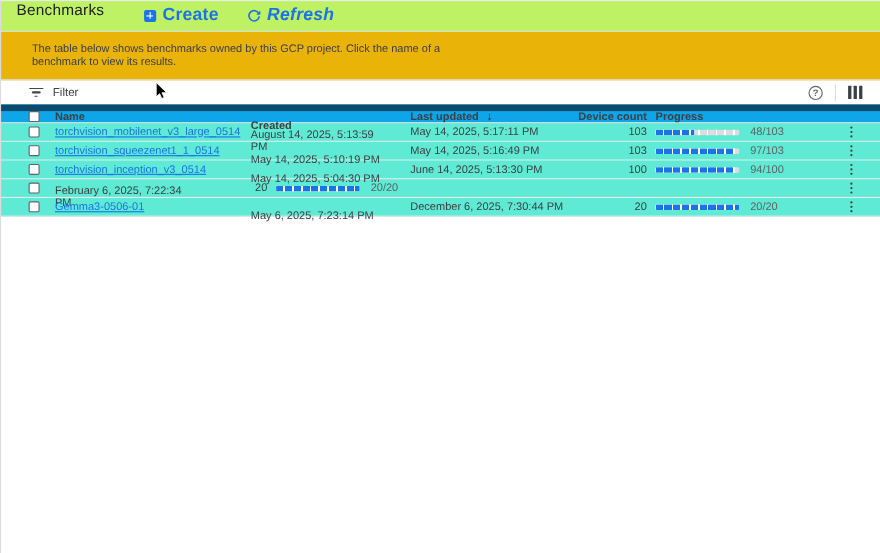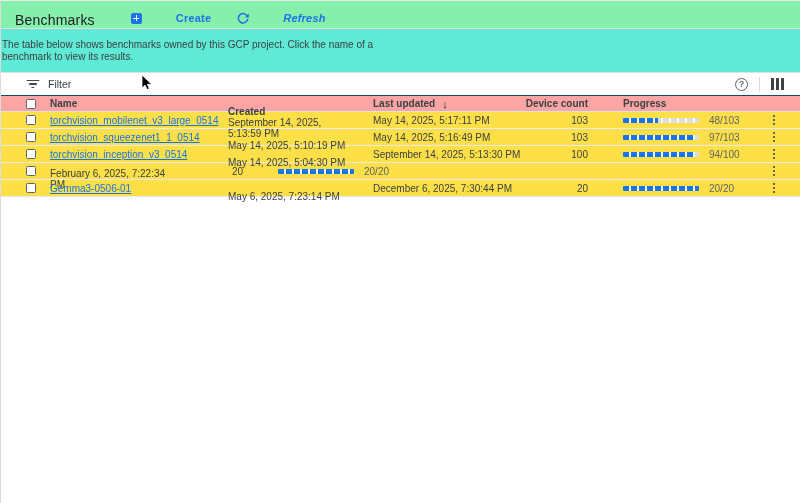--- a/index.html
+++ b/index.html
@@ -15,51 +15,51 @@
     width: 800px; height: 503px;
     border-left: 1px solid #dadce0;
     border-top: 1px solid #e8eaed;
     position: relative;
     background: #fff;
   }
 
   
   .app-header {
     height: 28px;
-    display: flex; align-items: flex-end;
+    display: flex; align-items: flex-start;
     padding-left: 14px;
     border-bottom: 1px solid #e0e0e0;
-    background: #86efac;
+    background: #bef264;
   }
   .page-title { font-size: 14px; color: #202124; letter-spacing: .2px; }
   .toolbar { display: flex; align-items: center; margin-left: 30px; }
   .tb-btn {
     display: flex; align-items: center;
     border: none; background: transparent;
     color: #1a73e8; font-family: inherit;
-    font-size: 11px; font-weight: 700; letter-spacing: .2px;
-    cursor: pointer; padding: 4px 6px; gap: 28px;
+    font-size: 16px; font-weight: 700; letter-spacing: .2px;
+    cursor: pointer; padding: 4px 6px;
   }
   .tb-btn + .tb-btn { margin-left: 14px; font-style: italic; }
   .add-icon {
     width: 11px; height: 11px; border-radius: 2px;
     background: #1a73e8; position: relative; margin-right: 6px;
   }
   .add-icon::before, .add-icon::after {
     content: ""; position: absolute; background: #fff;
   }
   .add-icon::before { left: 2.5px; right: 2.5px; top: 5px; height: 1.5px; }
   .add-icon::after  { top: 2.5px; bottom: 2.5px; left: 5px; width: 1.5px; }
   .refresh-icon { width: 12px; height: 12px; margin-right: 6px; }
 
   
   .description {
-    background: #5eead4;
+    background: #eab308;
     border-bottom: 1px solid #e0e0e0;
-    padding: 10px 14px 9px 1px;
+    padding: 10px 14px 9px 28px;
   }
   .description p {
     font-size: 10px; line-height: 12px; color: #3c4043;
     max-width: 388px;
   }
 
   
   .filter-bar {
     height: 22px;
     display: flex; 
@@ -84,37 +84,37 @@
   .columns-icon span { width: 3px; height: 12px; background: #3c4043; border-radius: .5px; }
   .columns-icon span + span { margin-left: 2px; }
 
   
   .table { width: 100%; font-size: 10px; }
   .trow {
     display: flex; align-items: center;
     height: 17px; padding-left: 25px;
   }
   .thead {
-    background: #fca5a5;
-    border-top: 1px solid #0c4a6e;
+    background: #0ea5e9;
+    border-top: 6px solid #0c4a6e;
     border-bottom: 1px solid #e0e0e0;
     color: #3c4043; font-weight: 700;
   }
-  .tbody .trow { border-bottom: 1px solid #e8eaed; background: #fde047; }
+  .tbody .trow { border-bottom: 1px solid #e8eaed; background: #5eead4; }
   .cell-check { width: 24px; display: flex; align-items: center; }
   .checkbox {
     width: 10px; height: 10px;
     border: 1.5px solid #5f6368; border-radius: 1.5px;
     background: #fff; cursor: pointer;
   }
   .cell-name { width: 178px; overflow: hidden; white-space: nowrap; }
   .cell-created { width: 128px; color: #3c4043; margin-top: 16px; }
   .cell-updated { width: 150px; color: #3c4043; display: flex; align-items: center; margin-left: 17px; }
   .cell-count { width: 65px; text-align: right; color: #3c4043; }
-  .cell-progress { flex: 1; display: flex; align-items: center; padding-left: 35px; }
+  .cell-progress { flex: 1; display: flex; align-items: center; padding-left: 8px; }
   .cell-menu { width: 52px; display: flex; justify-content: center; }
   .name-link { color: #1a73e8; text-decoration: underline; cursor: pointer; }
   .sort-arrow { font-size: 11px; color: #202124; margin-left: 7px; font-weight: 400; }
 
   .pbar {
     width: 76px; height: 5px; position: relative; border-radius: 1px;
     background: repeating-linear-gradient(to right, #dadce0 0 6.5px, #ffffff 6.5px 8px);
     overflow: hidden;
   }
   .pbar-fill {
@@ -192,21 +192,21 @@
       <div class="cell-menu"></div>
     </div>
     <div class="tbody">
   <div class="trow">
     <div class="cell-check">
       <span class="checkbox"></span>
     </div>
     <div class="cell-name">
       <a class="name-link">torchvision_mobilenet_v3_large_0514</a>
     </div>
-    <div class="cell-created">September 14, 2025, 5:13:59 PM</div>
+    <div class="cell-created">August 14, 2025, 5:13:59 PM</div>
     <div class="cell-updated">May 14, 2025, 5:17:11 PM</div>
     <div class="cell-count">103</div>
     <div class="cell-progress">
       <span class="pbar">
               <span class="pbar-fill" style="width: 46.6019%;"></span>
             </span>
       <span class="pbar-label">48/103</span>
     </div>
     <div class="cell-menu">
       <span class="kebab-icon">
@@ -243,21 +243,21 @@
   </div>
 
   <div class="trow">
     <div class="cell-check">
       <span class="checkbox"></span>
     </div>
     <div class="cell-name">
       <a class="name-link">torchvision_inception_v3_0514</a>
     </div>
     <div class="cell-created">May 14, 2025, 5:04:30 PM</div>
-    <div class="cell-updated">September 14, 2025, 5:13:30 PM</div>
+    <div class="cell-updated">June 14, 2025, 5:13:30 PM</div>
     <div class="cell-count">100</div>
     <div class="cell-progress">
       <span class="pbar">
               <span class="pbar-fill" style="width: 94%;"></span>
             </span>
       <span class="pbar-label">94/100</span>
     </div>
     <div class="cell-menu">
       <span class="kebab-icon">
               <i></i>

